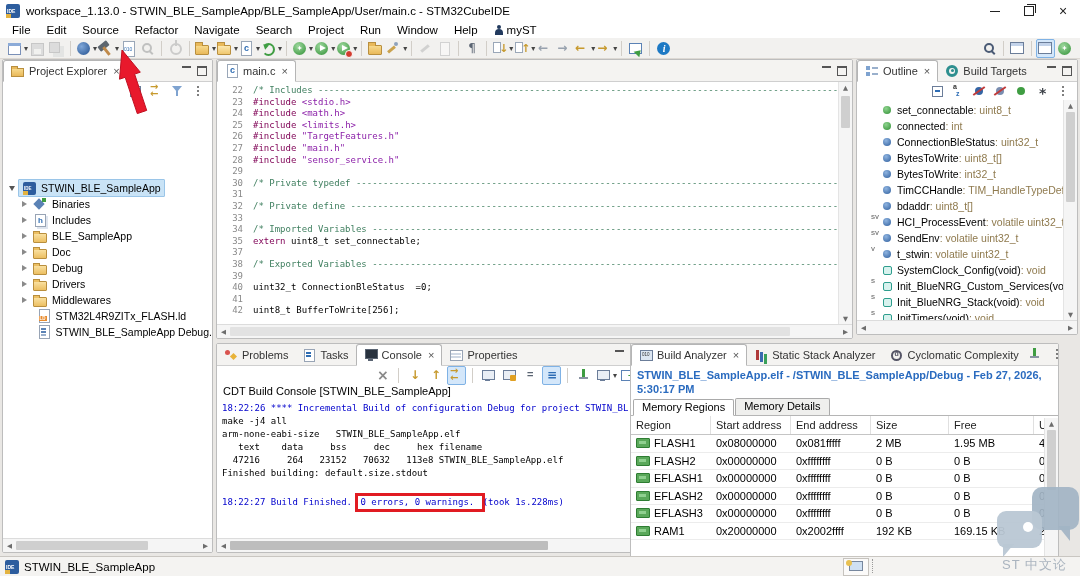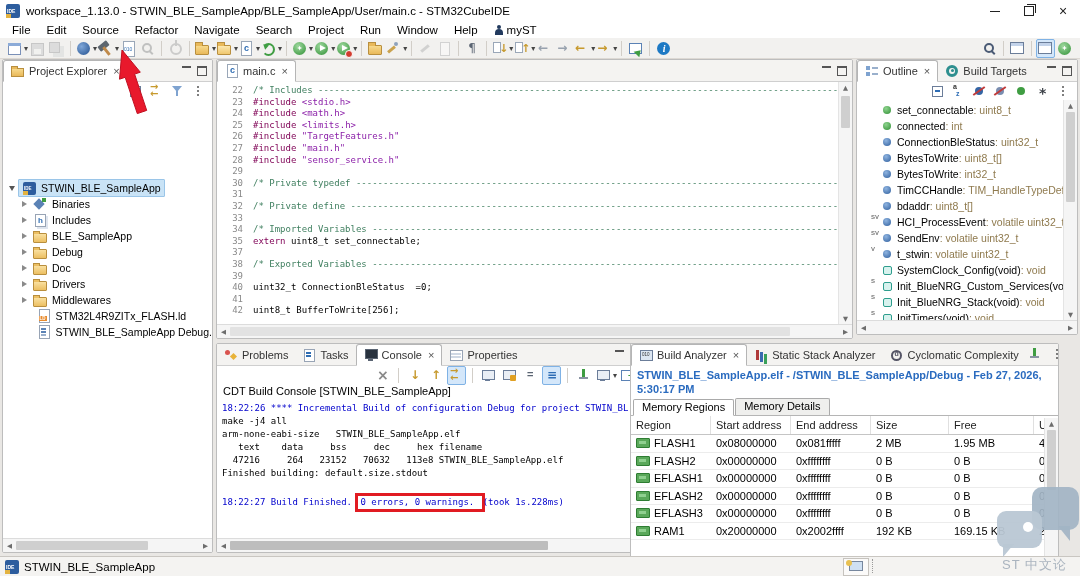--- a/index.html
+++ b/index.html
@@ -431,28 +431,28 @@
             <span class="exp closed"></span>
             <span class="tsel">
               <span class="ti ti-folder"></span>
               <span>BLE_SampleApp</span>
             </span>
           </div>
           <div class="trow" style="padding-left: 16px;">
             <span class="exp closed"></span>
             <span class="tsel">
               <span class="ti ti-folder"></span>
-              <span>Debug</span>
+              <span>Doc</span>
             </span>
           </div>
           <div class="trow" style="padding-left: 16px;">
             <span class="exp closed"></span>
             <span class="tsel">
               <span class="ti ti-folder"></span>
-              <span>Doc</span>
+              <span>Debug</span>
             </span>
           </div>
           <div class="trow" style="padding-left: 16px;">
             <span class="exp closed"></span>
             <span class="tsel">
               <span class="ti ti-folder"></span>
               <span>Drivers</span>
             </span>
           </div>
           <div class="trow" style="padding-left: 16px;">

